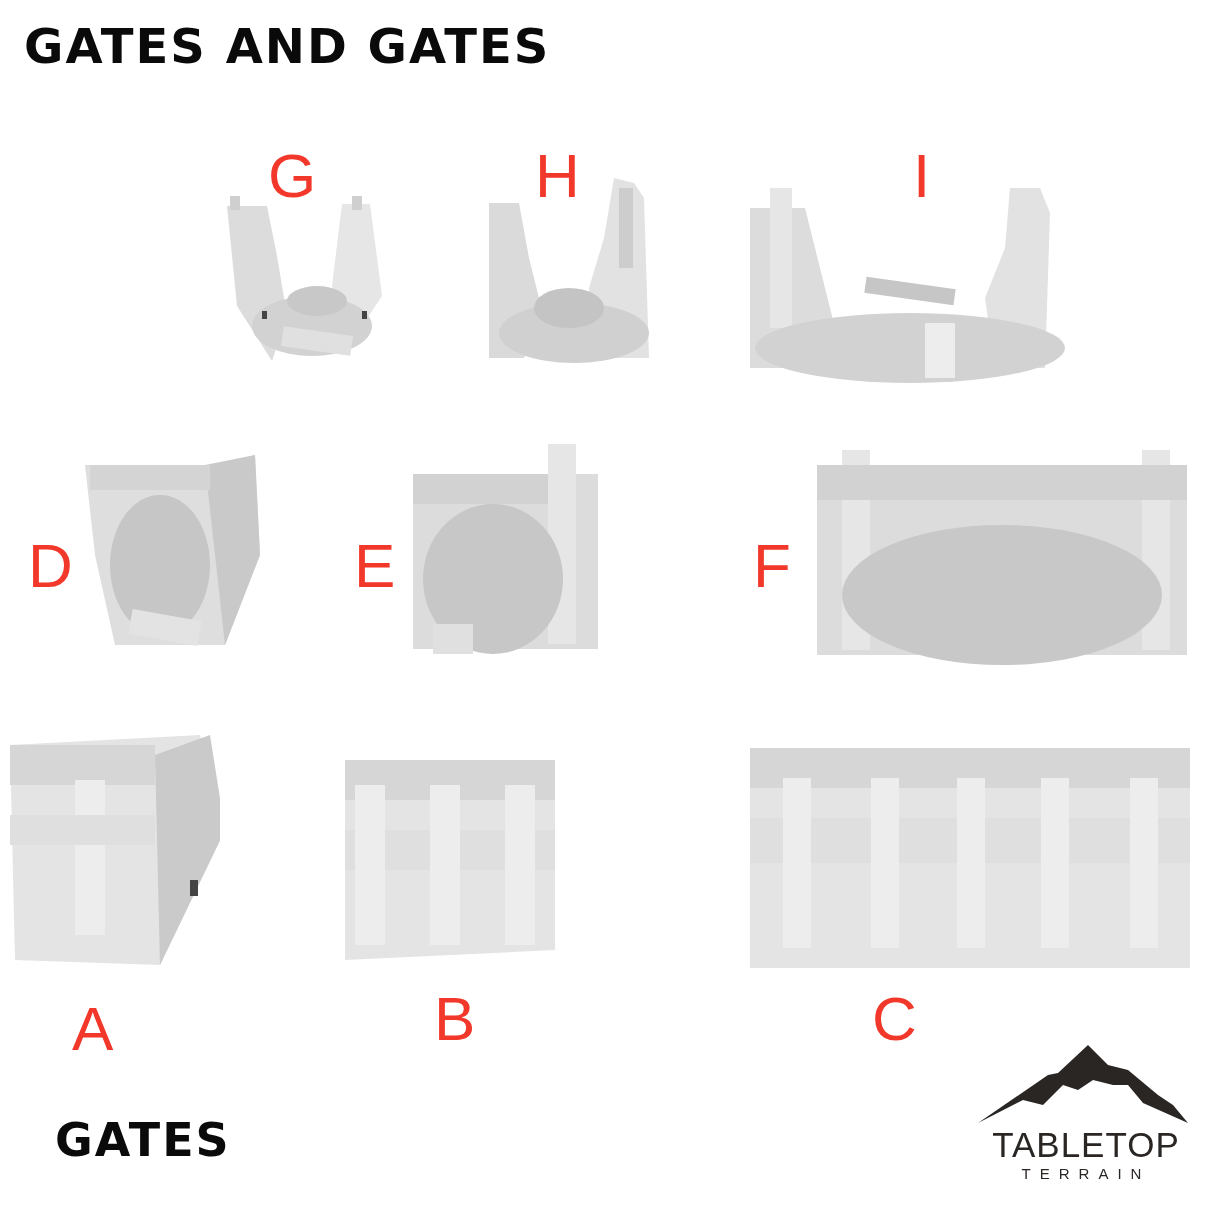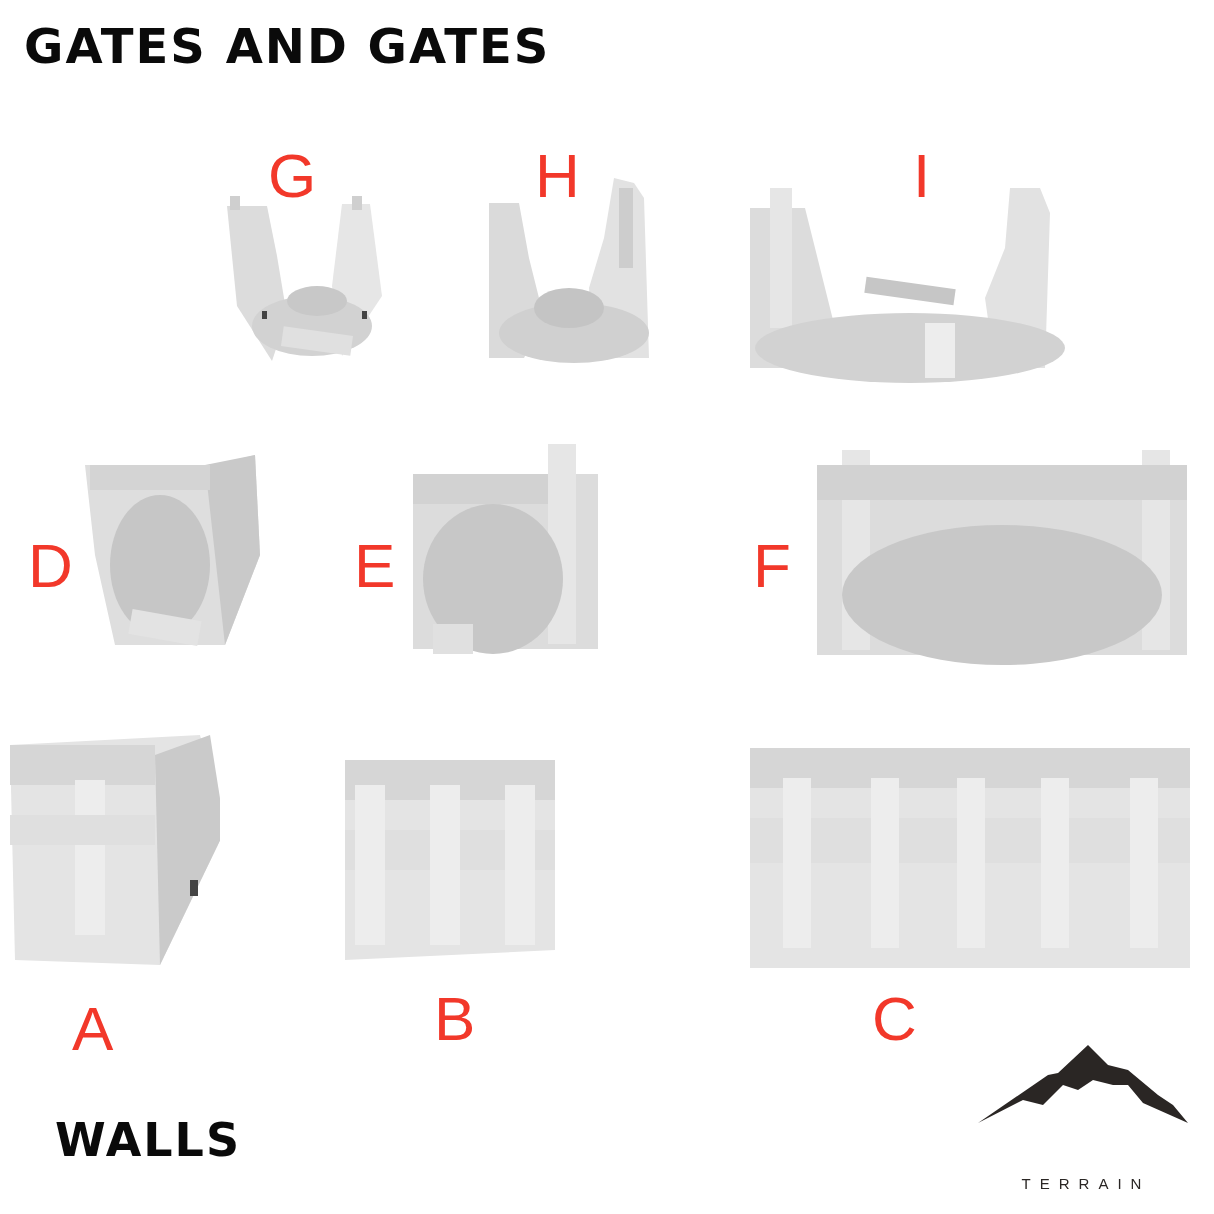--- a/index.html
+++ b/index.html
@@ -10,21 +10,21 @@
   .subtitle { position:absolute; left:55px; top:1117px; font-size:46px; font-weight:bold;
               letter-spacing:2px; color:#0a0a0a; line-height:1; }
   .label { position:absolute; color:#f2382a; font-size:62px; line-height:1;
            font-family:"Liberation Sans", sans-serif; }
   .piece { position:absolute; }
   .piece svg { width:100%; height:100%; display:block; }
   .logo { position:absolute; left:978px; top:1045px; width:216px; height:140px; }
   .logo-word { position:absolute; left:0; width:216px; text-align:center; color:#2a2624;
                font-family:"Liberation Sans", sans-serif; }
   .logo-top { top:80px; font-size:35px; letter-spacing:1px; }
-  .logo-bottom { top:120px; font-size:15px; letter-spacing:9px;margin-top:10px; }
+  .logo-bottom { top:120px; font-size:15px; letter-spacing:9px; }
 </style>
 </head>
 <body>
 
 <div class="title">GATES AND GATES</div>
 
 <div class="label" style="left:268px;top:145px;">G</div>
 <div class="label" style="left:535px;top:145px;">H</div>
 <div class="label" style="left:913px;top:145px;">I</div>
 
@@ -123,20 +123,21 @@
     <rect x="212" y="40" width="28" height="170" fill="#ededed"></rect>
     <rect x="296" y="40" width="28" height="170" fill="#ededed"></rect>
     <rect x="385" y="40" width="28" height="170" fill="#ededed"></rect>
   </svg>
 </div>
 
 <div class="label" style="left:72px;top:998px;">A</div>
 <div class="label" style="left:434px;top:988px;">B</div>
 <div class="label" style="left:872px;top:988px;">C</div>
 
-<div class="subtitle">WALLS</div>
+<div class="subtitle">GATES</div>
 
 <div class="logo">
   <svg viewBox="0 0 216 80" width="216" height="80" style="position:absolute;left:0;top:0;">
     <polygon points="0,78 70,30 80,28 110,0 130,20 150,25 180,50 195,60 210,78 165,58 150,40 135,40 115,35 100,45 85,40 65,60 45,55" fill="#2a2624"></polygon>
   </svg>
+  <div class="logo-word logo-top">TABLETOP</div>
   <div class="logo-word logo-bottom">TERRAIN</div>
 </div>
 
 </body></html>

